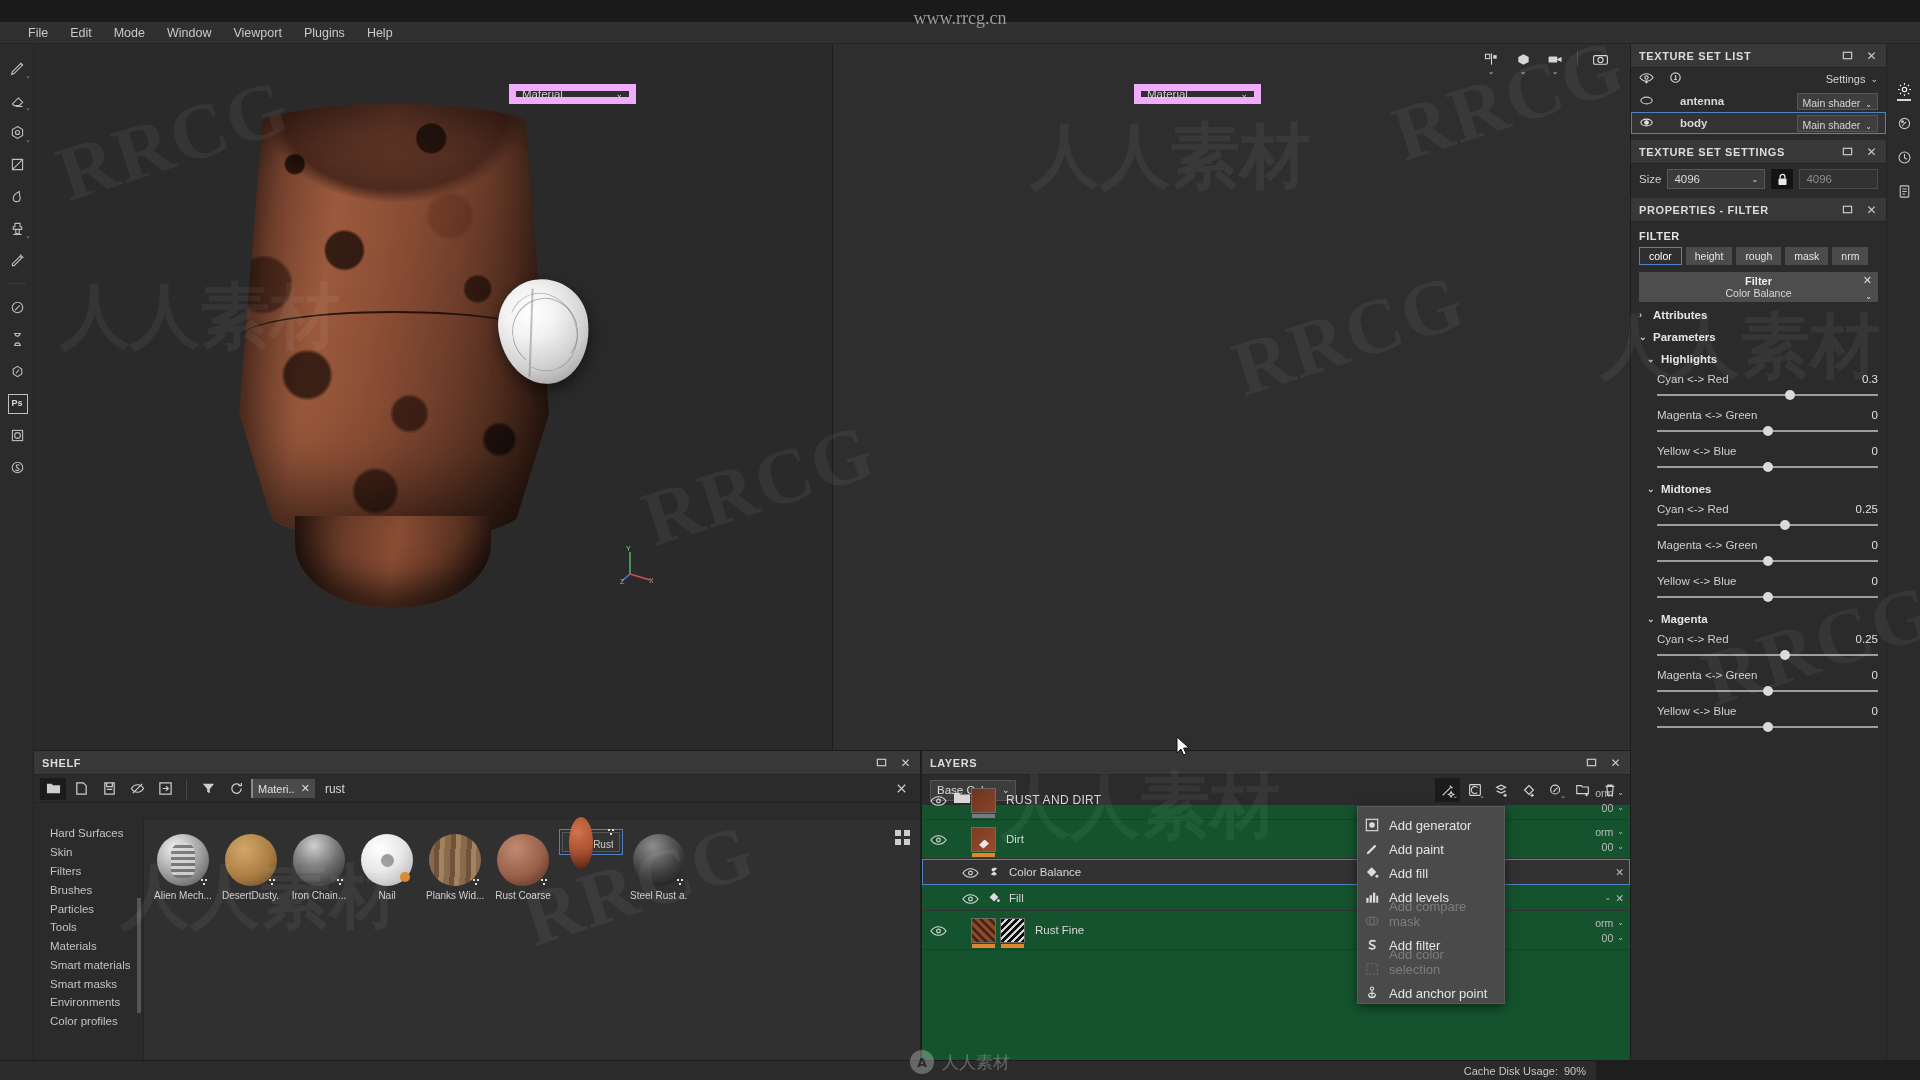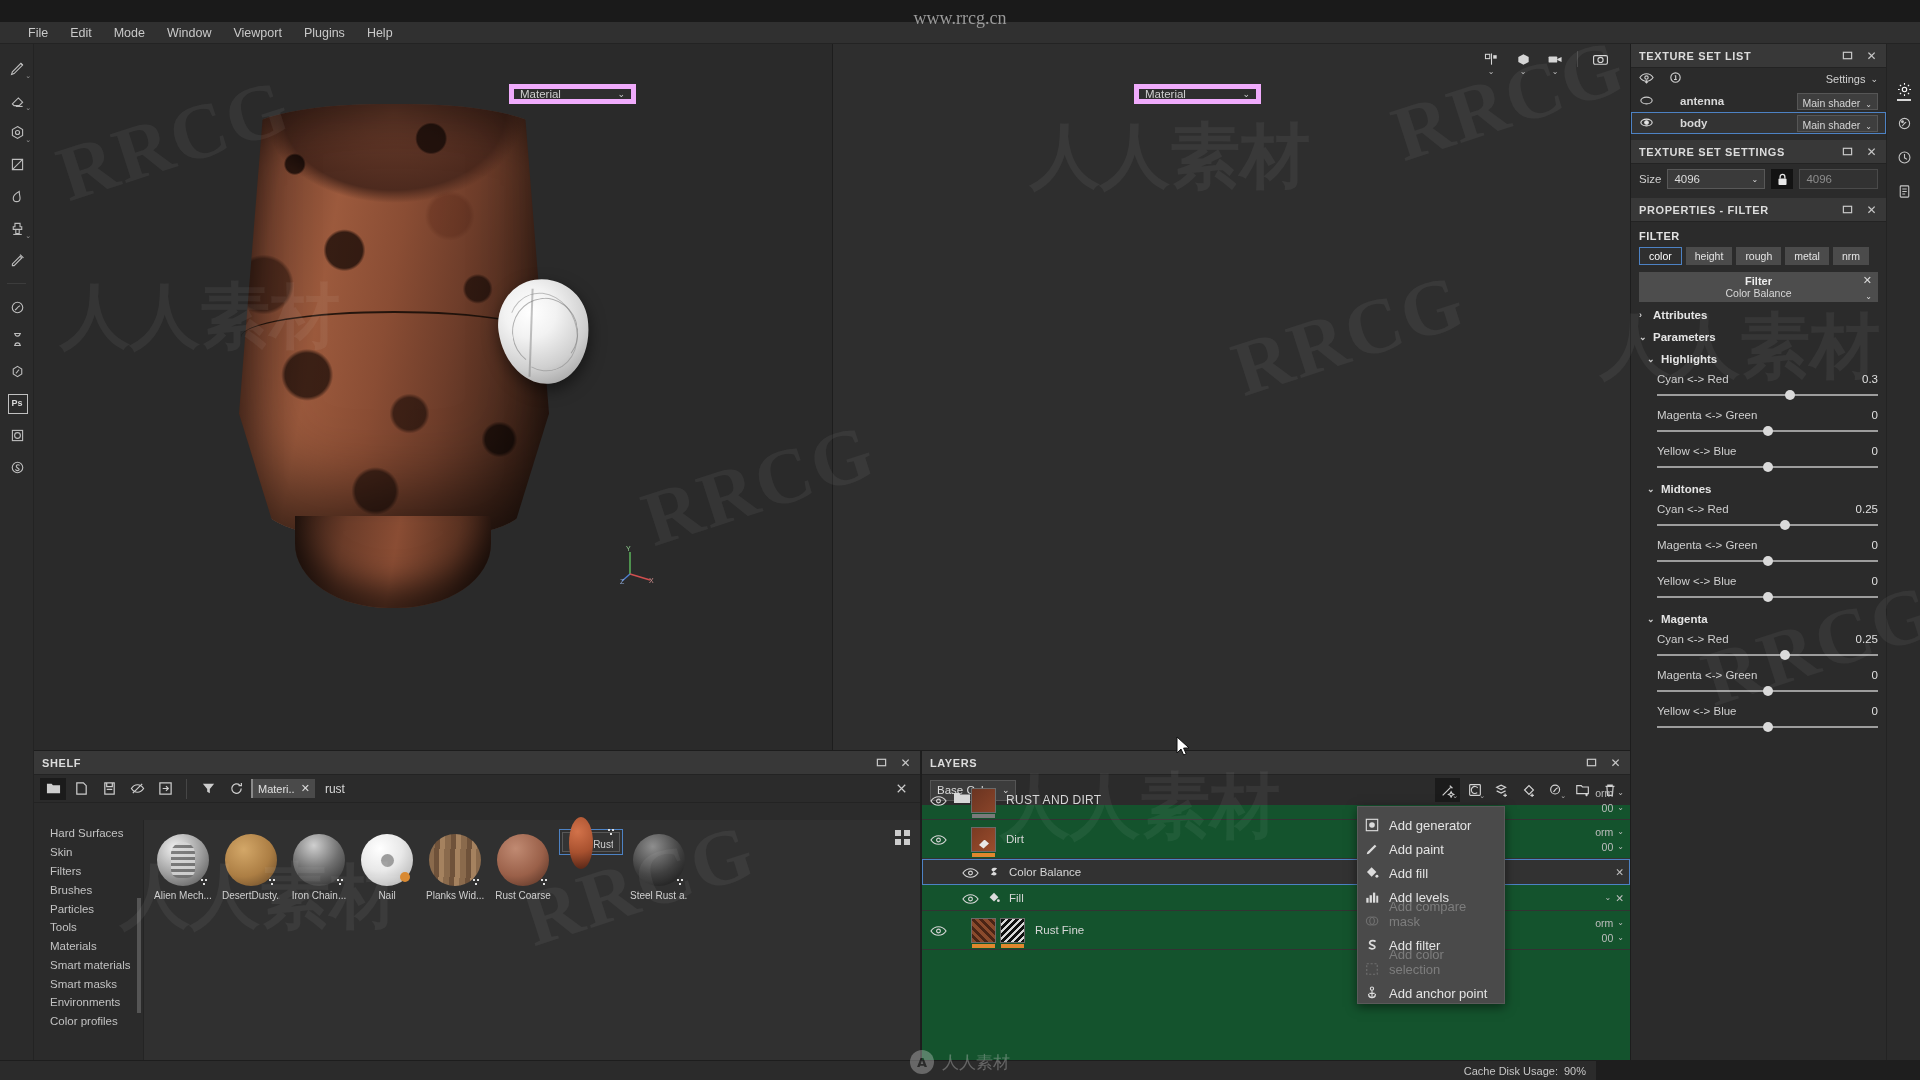--- a/index.html
+++ b/index.html
@@ -36,21 +36,21 @@
   .viewportbar{ position:absolute; top:44px; left:34px; right:290px; height:28px; background:#252525;}
   .vpicons{ position:absolute; top:48px; right:306px; display:flex; align-items:center; gap:4px; z-index:20;}
   .vpicon{ position:relative; width:28px; height:22px; display:flex; align-items:center; justify-content:center;}
   .vpicon svg{ width:19px; height:15px; fill:#d6d6d6;}
   .vpicon .cc{ position:absolute; bottom:-6px; left:50%; transform:translateX(-50%); font-size:8px; color:#bfbfbf;}
   .vdiv{ width:1px; height:16px; background:#4a4a4a; margin:0 4px;}
 
   .viewport{ position:absolute; top:44px; left:34px; right:290px; bottom:330px; background:#262626; overflow:hidden;}
   .vp-left{ position:absolute; left:0; top:0; width:50%; height:100%; background:#2a2a2a;}
   .vp-right{ position:absolute; right:0; top:0; width:50%; height:100%; background:#2e2e2e; border-left:1px solid #1d1d1d;}
-  .matsel{ position:absolute; top:40px; width:127px; height:20px; background:#2e2e2e; border:5px solid #f0abfc;
+  .matsel{ position:absolute; top:40px; width:127px; height:20px; background:#2e2e2e; border:7px solid #f0abfc;
            font-size:11.5px; color:#cfcfcf; display:flex; align-items:center; padding:0 6px; z-index:12;}
   .matsel .cv{ margin-left:auto; font-size:9px;}
   #matsel-left{ left:475px; }
   #matsel-right{ left:1100px; }
 
   
   .barrel{ position:absolute; left:175px; top:20px; width:370px; height:510px;}
   .barrel-body{ position:absolute; left:30px; top:40px; width:310px; height:430px;
       background:
         radial-gradient(ellipse 60% 30% at 50% 2%, #6b3d2c 0%, #4d2a1e 60%, transparent 70%),
@@ -889,21 +889,21 @@
             </svg>
           </span>
         <span class="pbtn">✕</span>
       </span>
     </div>
     <div class="sectitle">FILTER</div>
     <div class="chantabs">
       <span class="chan active">color</span>
       <span class="chan">height</span>
       <span class="chan">rough</span>
-      <span class="chan">metal</span>
+      <span class="chan">mask</span>
       <span class="chan">nrm</span>
     </div>
     <div class="filterbox">
       <span class="t1">Filter</span>
       <span class="t2">Color Balance</span>
       <span class="fx">✕</span>
       <span class="fc">⌄</span>
     </div>
 
     <div class="grp">

